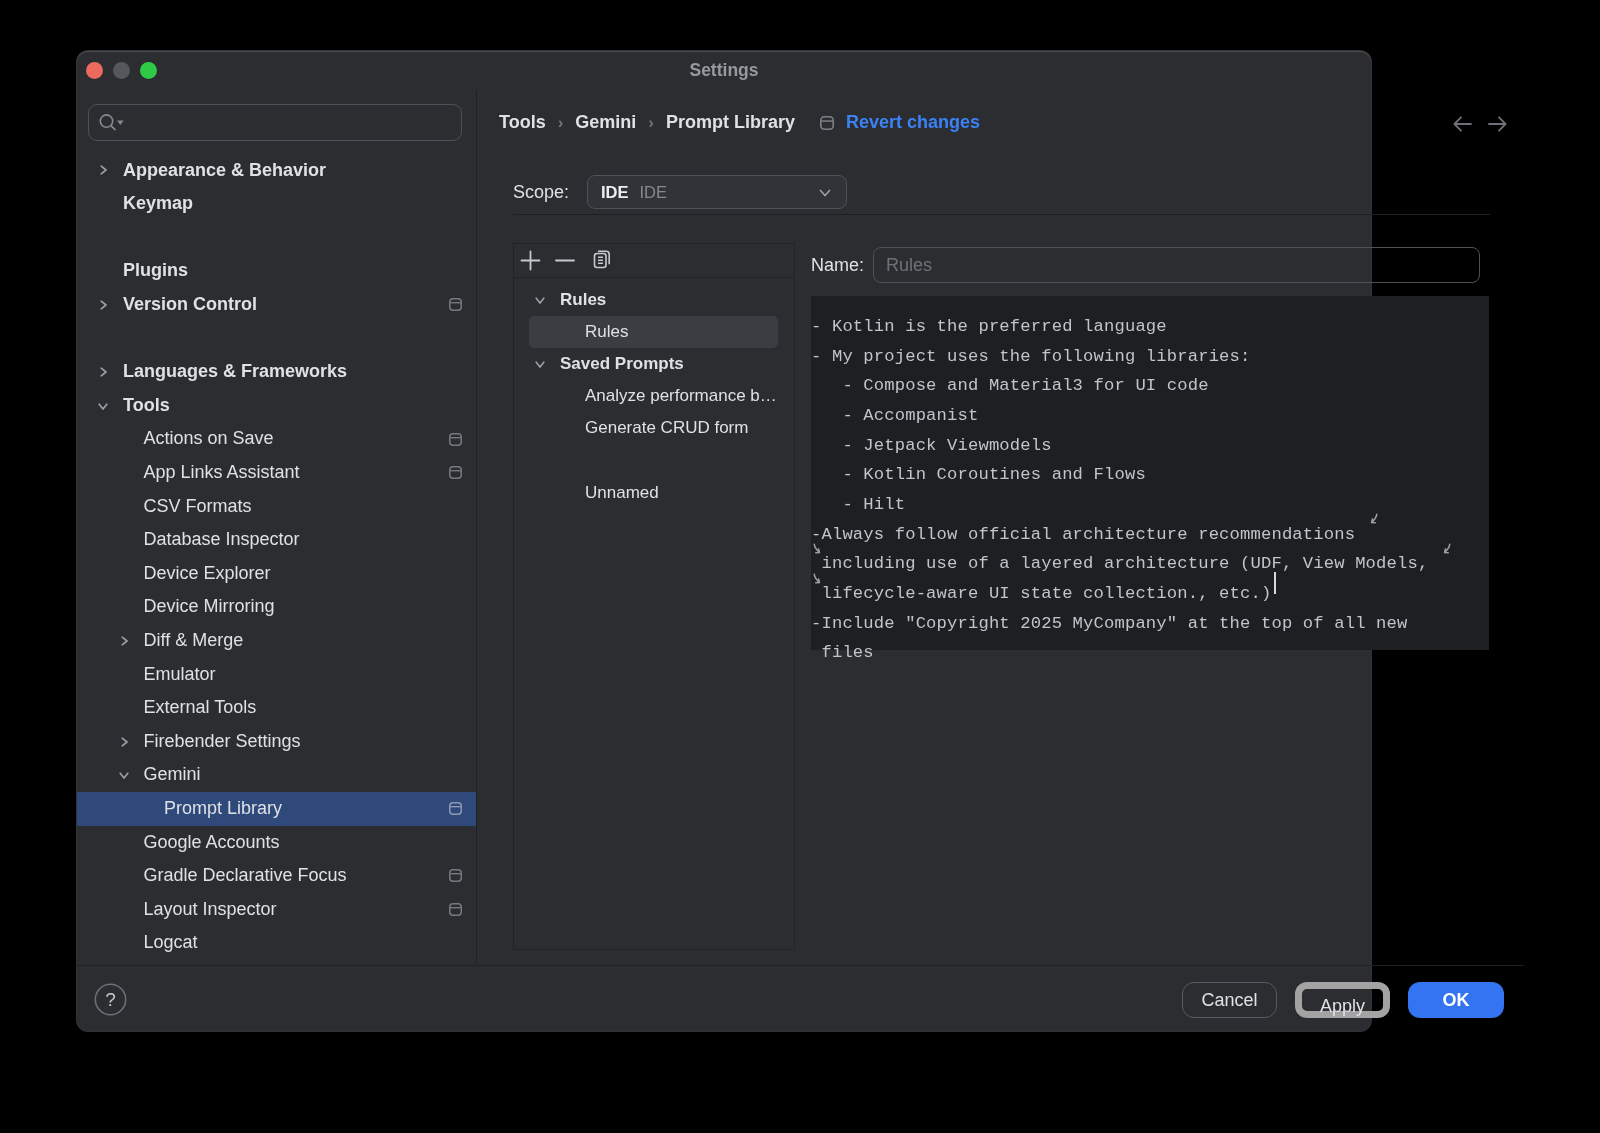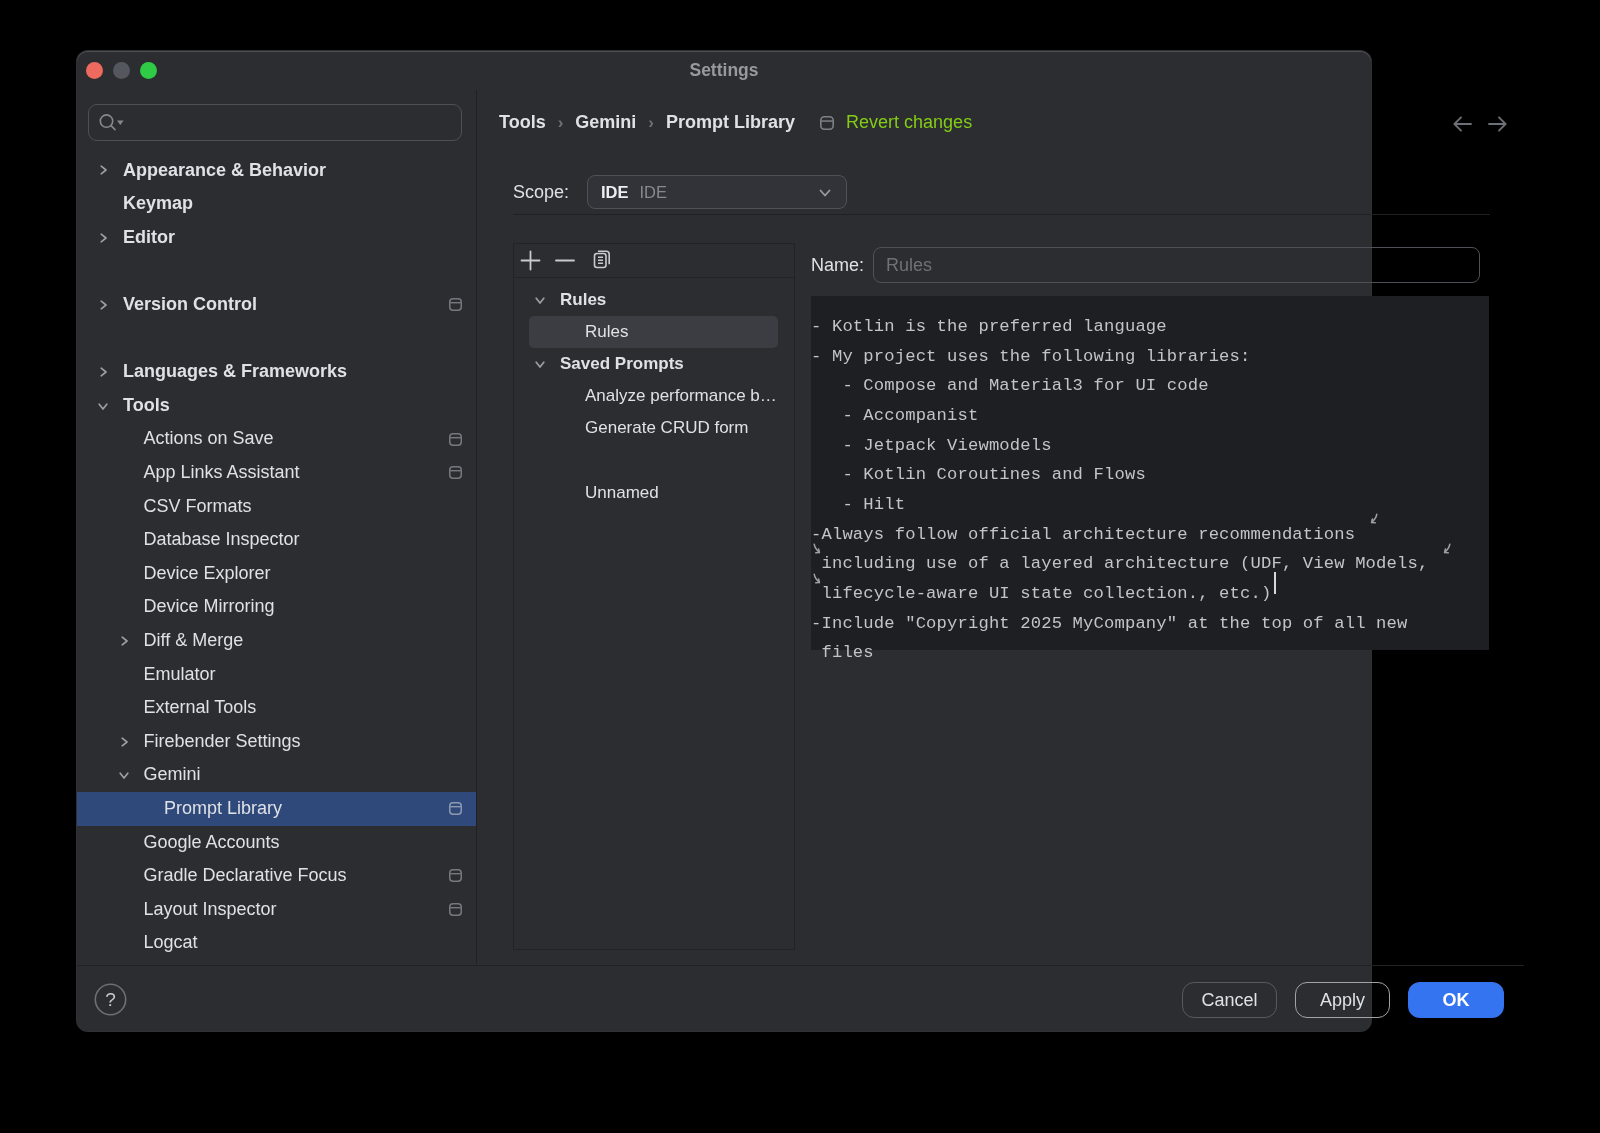--- a/index.html
+++ b/index.html
@@ -10,21 +10,21 @@
 #search{position:absolute;left:11px;top:53px;width:372px;height:35px;border:1px solid #4d5056;border-radius:9px}
 .trow{position:absolute;left:0;width:399px;height:33.6px;line-height:33.6px;font-size:18px;color:#dfe1e5;white-space:nowrap}
 .trow.sel{background:#30497b}
 .b{font-weight:bold}
 .i1{padding-left:46px}.i2{padding-left:66.5px}.i3{padding-left:87px}
 .chev{position:absolute;top:8.8px}
 .c1{left:18px}.c2{left:38.5px}
 .ricon{position:absolute;right:14px;top:10.3px}
 #crumbs{position:absolute;left:422px;top:51px;height:40px;line-height:40px;font-size:18px;font-weight:bold;color:#dfe1e5;white-space:nowrap}
 #crumbs .sep{color:#6f7277;font-weight:bold;padding:0 12px;font-size:17px}
-#crumbs .link{color:#84cc16;font-weight:normal}
+#crumbs .link{color:#3b82f6;font-weight:bold}
 #navarr{position:absolute;left:1372px;top:61px}
 #scopelbl{position:absolute;left:436px;top:123px;height:36px;line-height:36px;font-size:18px;color:#dfe1e5}
 #scopebox{position:absolute;left:510px;top:124px;width:258px;height:32px;border:1px solid #4e5157;border-radius:8px;background:#313338;line-height:32px;font-size:16.5px}
 #scopebox .v1{color:#eceef2;font-weight:bold;margin-left:13px}
 #scopebox .v2{color:#87898e;margin-left:11px}
 #ssep{position:absolute;left:436px;top:163px;width:977px;height:1px;background:#1f2023}
 #mpanel{position:absolute;left:436px;top:192px;width:280px;height:705px;border:1px solid #212326}
 #ptool{position:absolute;left:0;top:0;width:280px;height:33px;border-bottom:1px solid #212326}
 .prow{position:absolute;left:0;width:280px;height:32.2px;line-height:32.2px;font-size:17px;color:#dfe1e5;white-space:nowrap}
 .pg{padding-left:46px;font-weight:bold}
@@ -34,44 +34,42 @@
 #nlabel{position:absolute;left:734px;top:196px;height:36px;line-height:36px;font-size:18px;color:#dfe1e5}
 #ninput{position:absolute;left:796px;top:196px;width:605px;height:34px;border:1px solid #4e5157;border-radius:8px;line-height:34px;font-size:18px}
 #ninput span{color:#6e7277;margin-left:12px}
 #code{position:absolute;left:734px;top:245px;width:678px;height:354px;background:#1e1f22}
 #code pre{margin:0;padding:16px 0 0 0;font-family:"Liberation Mono",monospace;font-size:17.2px;line-height:29.66px;color:#c2c4ca;letter-spacing:0.15px}
 .wrapmark{position:absolute}
 #caret{position:absolute;left:1197px;top:521px;width:2px;height:22px;background:#d6d8dd}
 #help{position:absolute;left:16px;top:931px}
 .btn{position:absolute;top:931px;height:36px;border-radius:12px;font-size:18px;color:#dfe1e5;text-align:center;line-height:34px;box-sizing:border-box}
 #bcancel{left:1105px;width:95px;border:1px solid #575a60}
-#bapply{left:1218px;width:95px;border:1px solid #a3a3a3}
+#bapply{left:1218px;width:95px;border:7px solid #a3a3a3}
 #bok{left:1331px;width:96px;background:#3574f0;color:#fff;line-height:36px;font-weight:bold}
 </style></head>
 <body>
 <div id="win">
 <div class="light" style="left:8.5px;background:#ed6a5e"></div>
 <div class="light" style="left:36px;background:#54575d"></div>
 <div class="light" style="left:63px;background:#2fcb46"></div>
 <div id="title">Settings</div>
 <div id="vsep"></div>
 <div id="fsep"></div>
 <div id="search"></div>
 <svg id="mag" style="position:absolute;left:20px;top:62px" width="30" height="22" viewBox="0 0 30 22">
       <circle cx="9.5" cy="8.1" r="6.2" fill="none" stroke="#85888e" stroke-width="1.6"></circle>
       <line x1="14" y1="12.6" x2="18" y2="16.6" stroke="#85888e" stroke-width="1.6" stroke-linecap="round"></line>
       <path d="M20 7.5h6.6l-3.3 4.4z" fill="#85888e"></path>
     </svg>
 <div class="trow" style="top:102.6px"><svg class="chev c1" width="16" height="16" viewBox="0 0 16 16">
         <path d="M6.2 4.2 11 8 6.2 11.8" fill="none" stroke="#9b9ea4" stroke-width="1.7" stroke-linecap="round" stroke-linejoin="round"></path>
       </svg><span class="i1 b">Appearance &amp; Behavior</span></div>
 <div class="trow" style="top:136.2px"><span class="i1 b">Keymap</span></div>
-<div class="trow" style="top:169.8px"><svg class="chev c1" width="16" height="16" viewBox="0 0 16 16">
-        <path d="M6.2 4.2 11 8 6.2 11.8" fill="none" stroke="#9b9ea4" stroke-width="1.7" stroke-linecap="round" stroke-linejoin="round"></path>
-      </svg><span class="i1 b">Editor</span></div>
+<div class="trow" style="top:203.4px"><span class="i1 b">Plugins</span></div>
 <div class="trow" style="top:237px"><svg class="chev c1" width="16" height="16" viewBox="0 0 16 16">
         <path d="M6.2 4.2 11 8 6.2 11.8" fill="none" stroke="#9b9ea4" stroke-width="1.7" stroke-linecap="round" stroke-linejoin="round"></path>
       </svg><span class="i1 b">Version Control</span><svg class="ricon" width="13" height="13" viewBox="0 0 13 13">
         <rect x="0.75" y="0.75" width="11.5" height="11.5" rx="3.2" fill="none" stroke="#75797f" stroke-width="1.5"></rect>
         <line x1="1.2" y1="4.7" x2="11.8" y2="4.7" stroke="#75797f" stroke-width="1.4"></line>
       </svg></div>
 <div class="trow" style="top:304.2px"><svg class="chev c1" width="16" height="16" viewBox="0 0 16 16">
         <path d="M6.2 4.2 11 8 6.2 11.8" fill="none" stroke="#9b9ea4" stroke-width="1.7" stroke-linecap="round" stroke-linejoin="round"></path>
       </svg><span class="i1 b">Languages &amp; Frameworks</span></div>
 <div class="trow" style="top:337.8px"><svg class="chev c1" width="16" height="16" viewBox="0 0 16 16">

